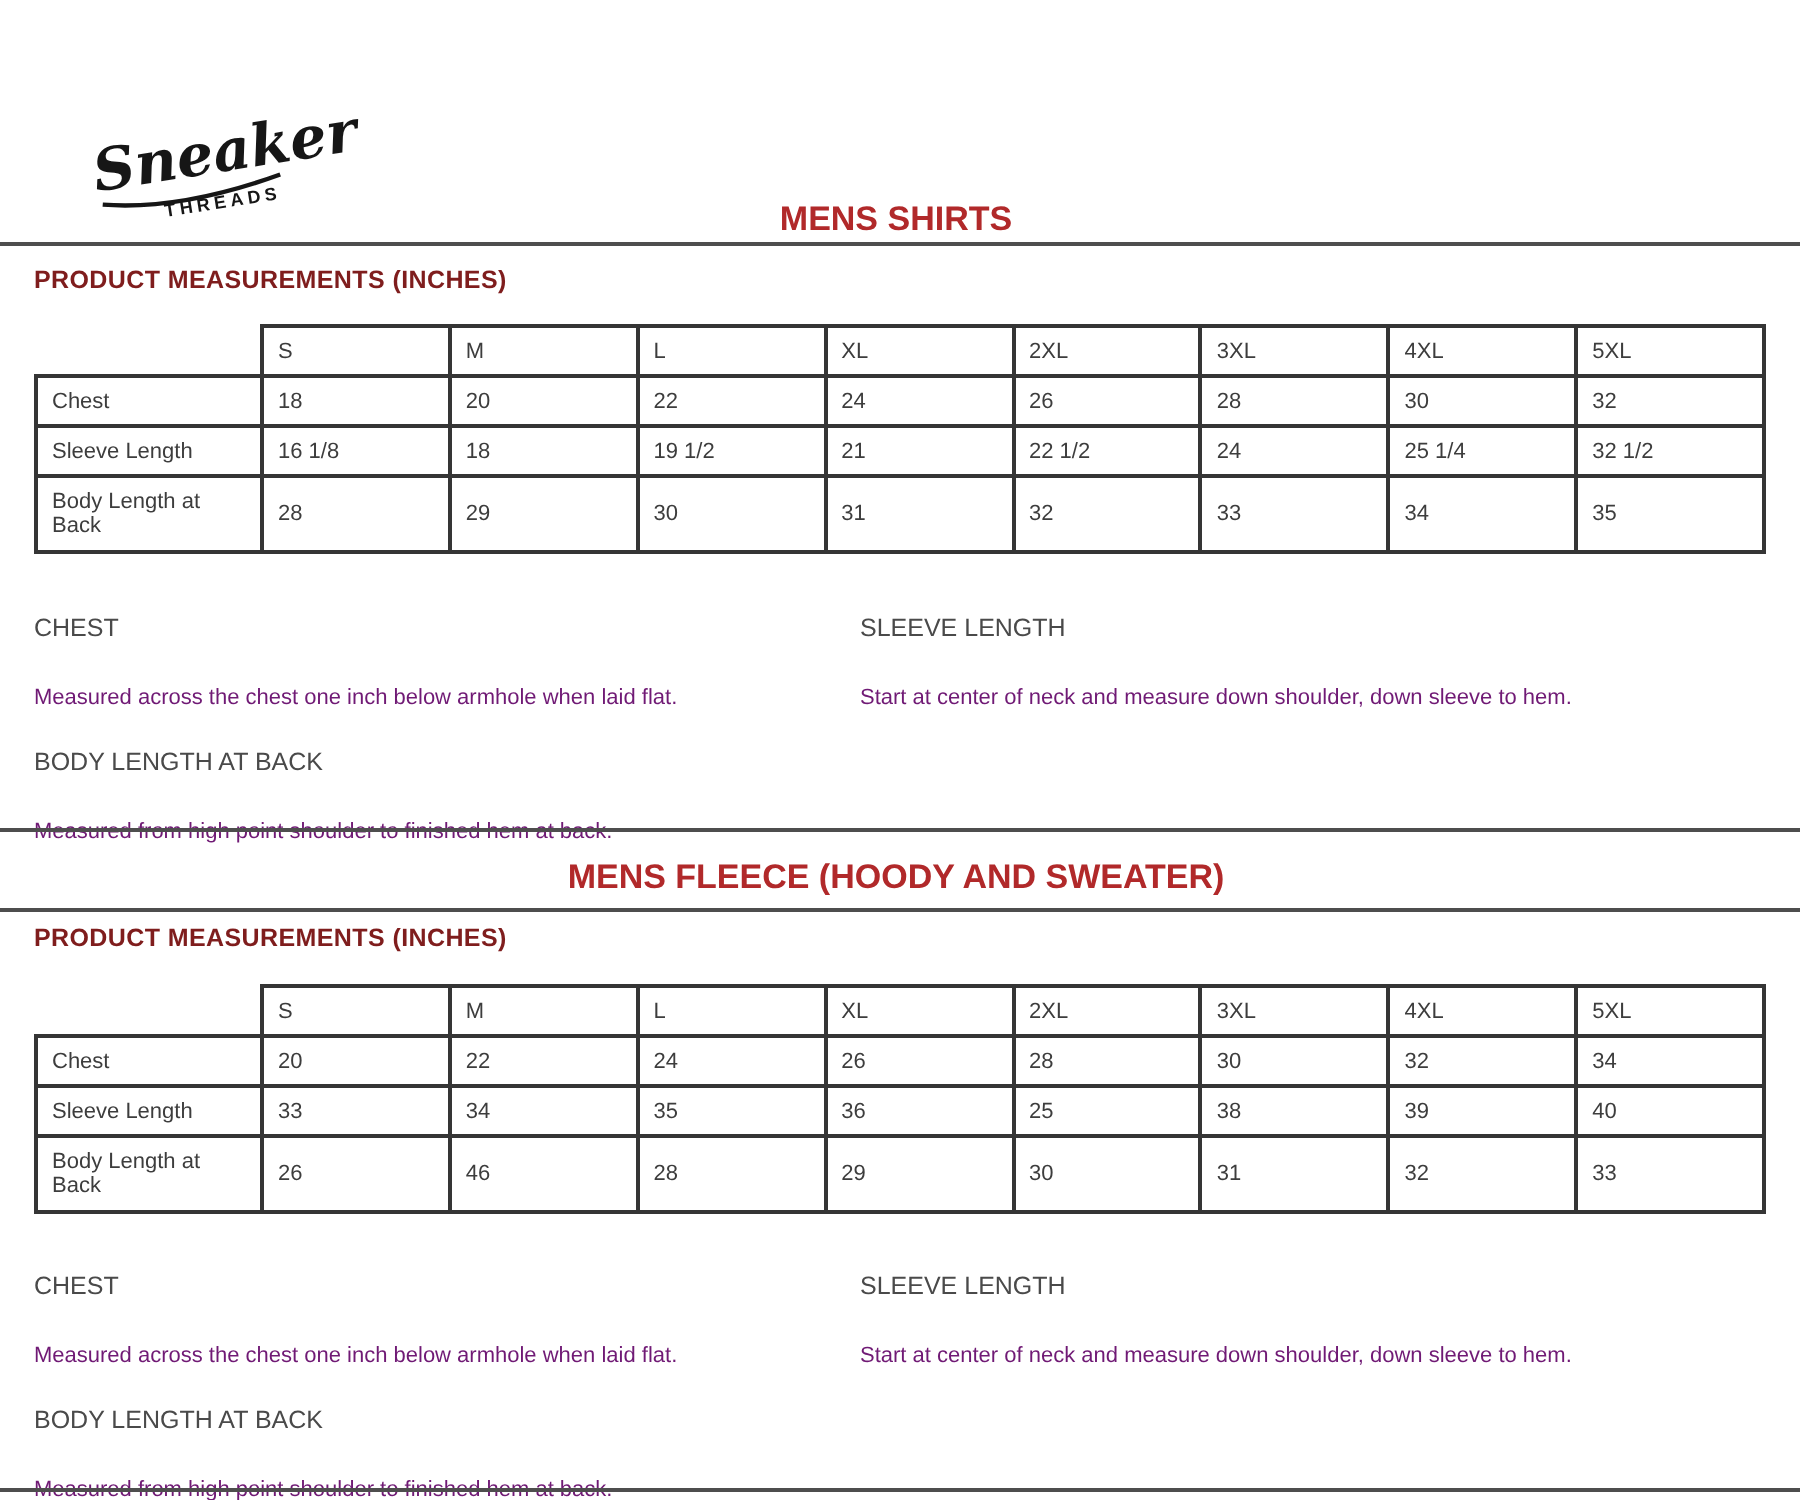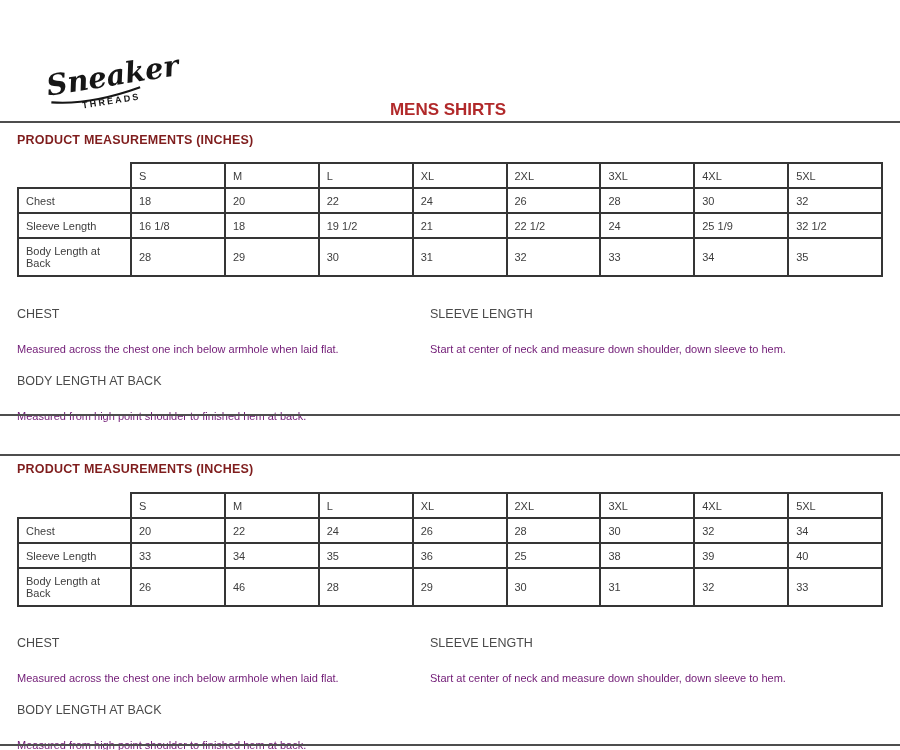--- a/index.html
+++ b/index.html
@@ -98,21 +98,21 @@
           <td>32</td>
         </tr>
         <tr>
           <th>Sleeve Length</th>
           <td>16 1/8</td>
           <td>18</td>
           <td>19 1/2</td>
           <td>21</td>
           <td>22 1/2</td>
           <td>24</td>
-          <td>25 1/9</td>
+          <td>25 1/4</td>
           <td>32 1/2</td>
         </tr>
         <tr>
           <th>Body Length at Back</th>
           <td>28</td>
           <td>29</td>
           <td>30</td>
           <td>31</td>
           <td>32</td>
           <td>33</td>
@@ -129,20 +129,21 @@
       <p class="note-heading">BODY LENGTH AT BACK</p>
       <p class="note-text">Measured from high point shoulder to finished hem at back.</p>
     </div>
     <div class="notes-col notes-right">
       <p class="note-heading">SLEEVE LENGTH</p>
       <p class="note-text">Start at center of neck and measure down shoulder, down sleeve to hem.</p>
     </div>
   </div>
 
   <hr class="rule" id="rule-2">
+  <h1 class="section-title" id="title-2">MENS FLEECE (HOODY AND SWEATER)</h1>
   <hr class="rule" id="rule-3">
 
   <h2 class="subtitle" id="subtitle-2">PRODUCT MEASUREMENTS (INCHES)</h2>
 
   <table class="meas-table" id="table-2">
       <thead>
         <tr>
           <th class="corner"></th>
           <th>S</th>
           <th>M</th>

